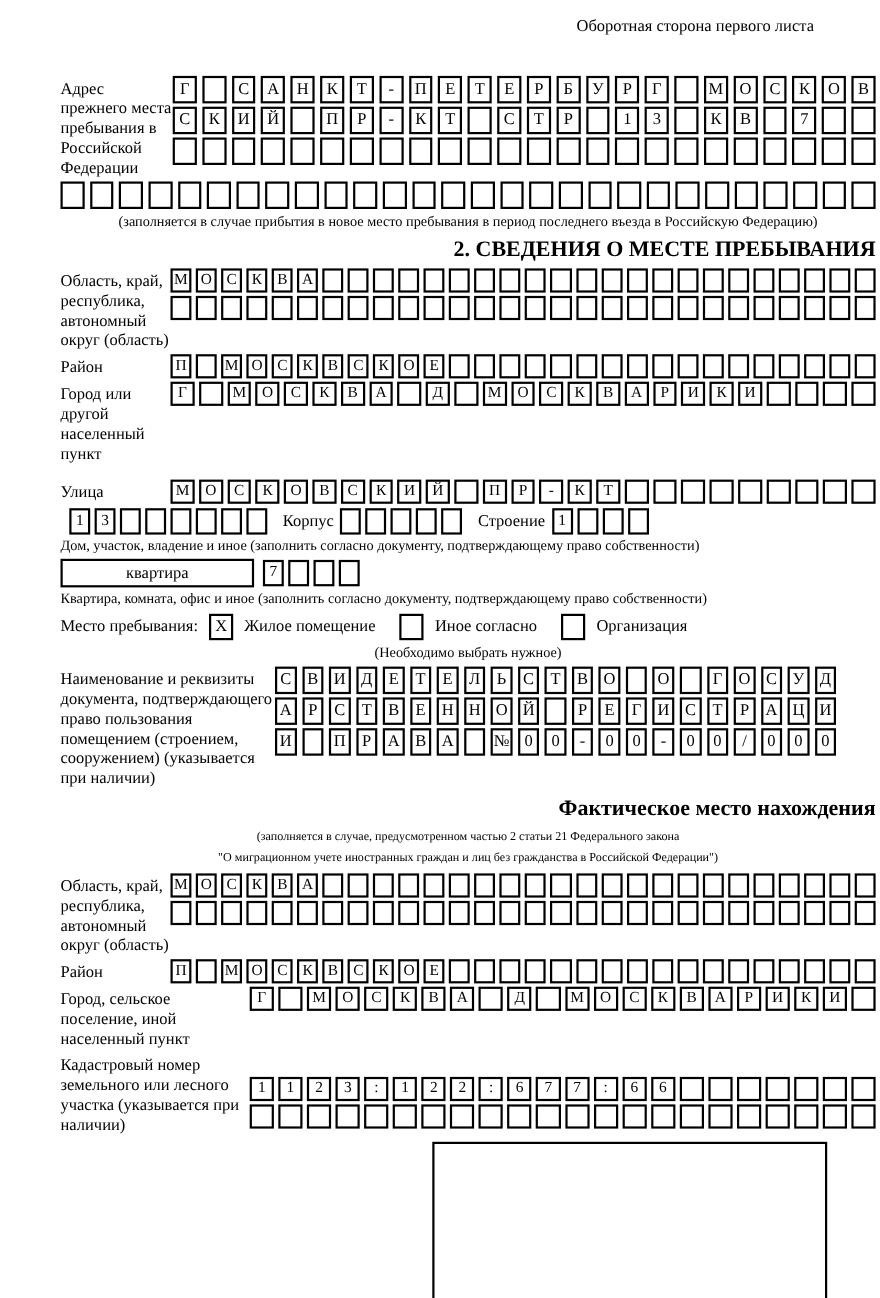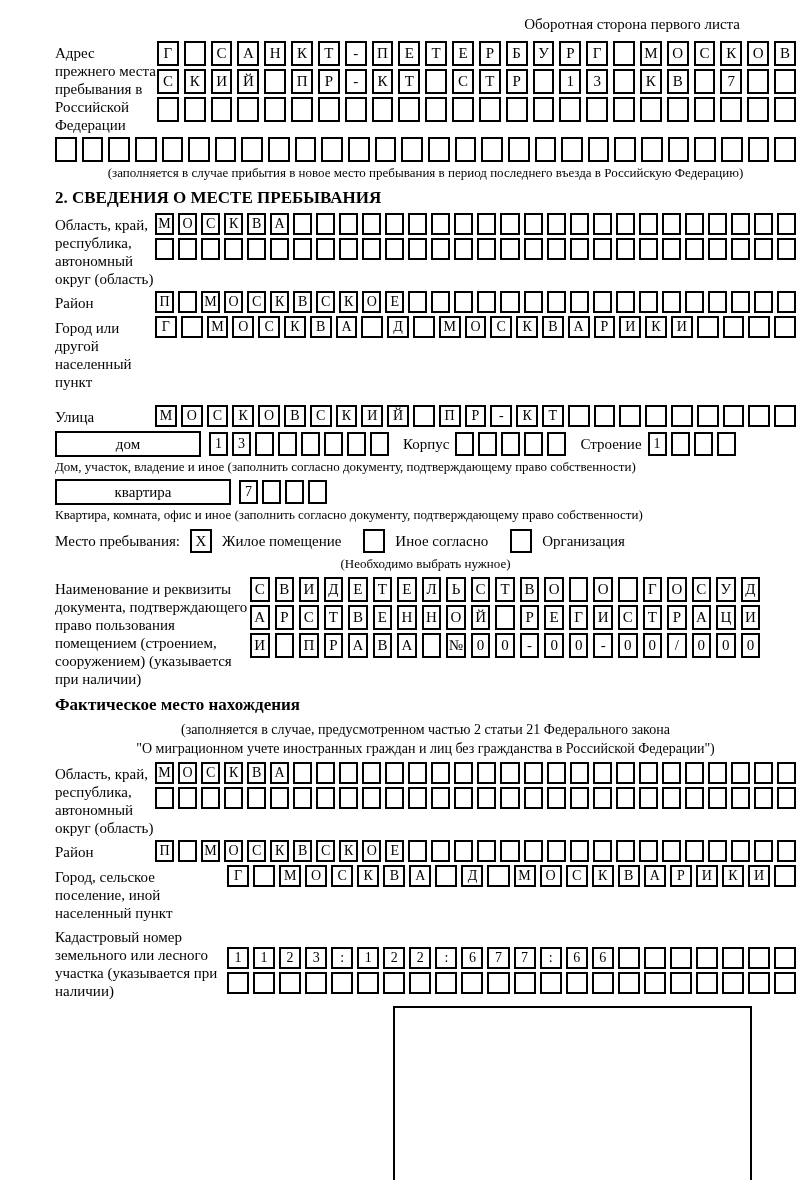--- a/index.html
+++ b/index.html
@@ -21,37 +21,37 @@
     flex:1;border:2px solid #000;box-sizing:border-box;
     display:flex;align-items:center;justify-content:center;
     font-size:14px;line-height:1;overflow:hidden;background:#fff;
   }
   .g-top .boxrow .cell{height:25px;font-size:15px;}
   .g-sec .boxrow{gap:4px;}
   .g-sec .boxrow .cell{height:22px;}
   .full-row{margin-top:3px;}
   .note{font-size:13px;text-align:center;margin:3px 0 2px;}
   .note-left{font-size:13px;margin:2px 0 2px;}
-  .sec-title{text-align:left;font-weight:bold;font-size:17px;margin:7px 0 5px;}
-  .prev-block{margin-top:8px;}
+  .sec-title{text-align:right;font-weight:bold;font-size:20px;margin:7px 0 5px;}
+  .prev-block{margin-top:36px;}
   .inline-row{display:flex;align-items:center;margin-top:4px;}
   .named-box{border:2px solid #000;height:26px;box-sizing:border-box;display:flex;align-items:center;justify-content:center;font-size:15px;background:#fff;}
   .dom-box{width:146px;}
   .kv-box{width:176px;}
   .cellgroup{display:flex;gap:4px;margin-left:8px;}
   .cellgroup .cell{width:19px;height:24px;border:2px solid #000;box-sizing:border-box;display:flex;align-items:center;justify-content:center;font-size:14px;background:#fff;}
   .inline-label{margin:0 6px 0 14px;}
   .stay-row{display:flex;align-items:center;margin-top:6px;}
   .checkbox{width:22px;height:24px;border:2px solid #000;box-sizing:border-box;display:flex;align-items:center;justify-content:center;font-size:15px;margin:0 10px 0 8px;background:#fff;}
   .stay-label{margin-right:2px;}
   .opt-label{margin-right:14px;}
   .doc-block{margin-top:5px;}
   .doc-block .rows{margin-right:36px;}
   .doc-block .boxrow .cell{height:25px;}
-  .fact-note{text-align:center;font-size:14px;line-height:19px;margin:0 0 4px;}
+  .fact-note{text-align:center;font-size:11px;line-height:19px;margin:0 0 4px;}
   .stamp-box{margin-left:338px;width:359px;height:176px;border:2px solid #000;box-sizing:border-box;margin-top:6px;background:#fff;}
 </style>
 </head>
 <body>
 
 <div class="page">
   <div class="back-title">Оборотная сторона первого листа</div>
 
   <div class="content">
 
@@ -338,21 +338,20 @@
             <span class="cell"></span>
             <span class="cell"></span>
             <span class="cell"></span>
             <span class="cell"></span>
             <span class="cell"></span>
           </div>
       </div>
     </div>
 
     <div class="inline-row">
-      <div class="named-box dom-box">дом</div>
       <div class="cellgroup">
           <span class="cell">1</span>
           <span class="cell">3</span>
           <span class="cell"></span>
           <span class="cell"></span>
           <span class="cell"></span>
           <span class="cell"></span>
           <span class="cell"></span>
           <span class="cell"></span>
         </div>

